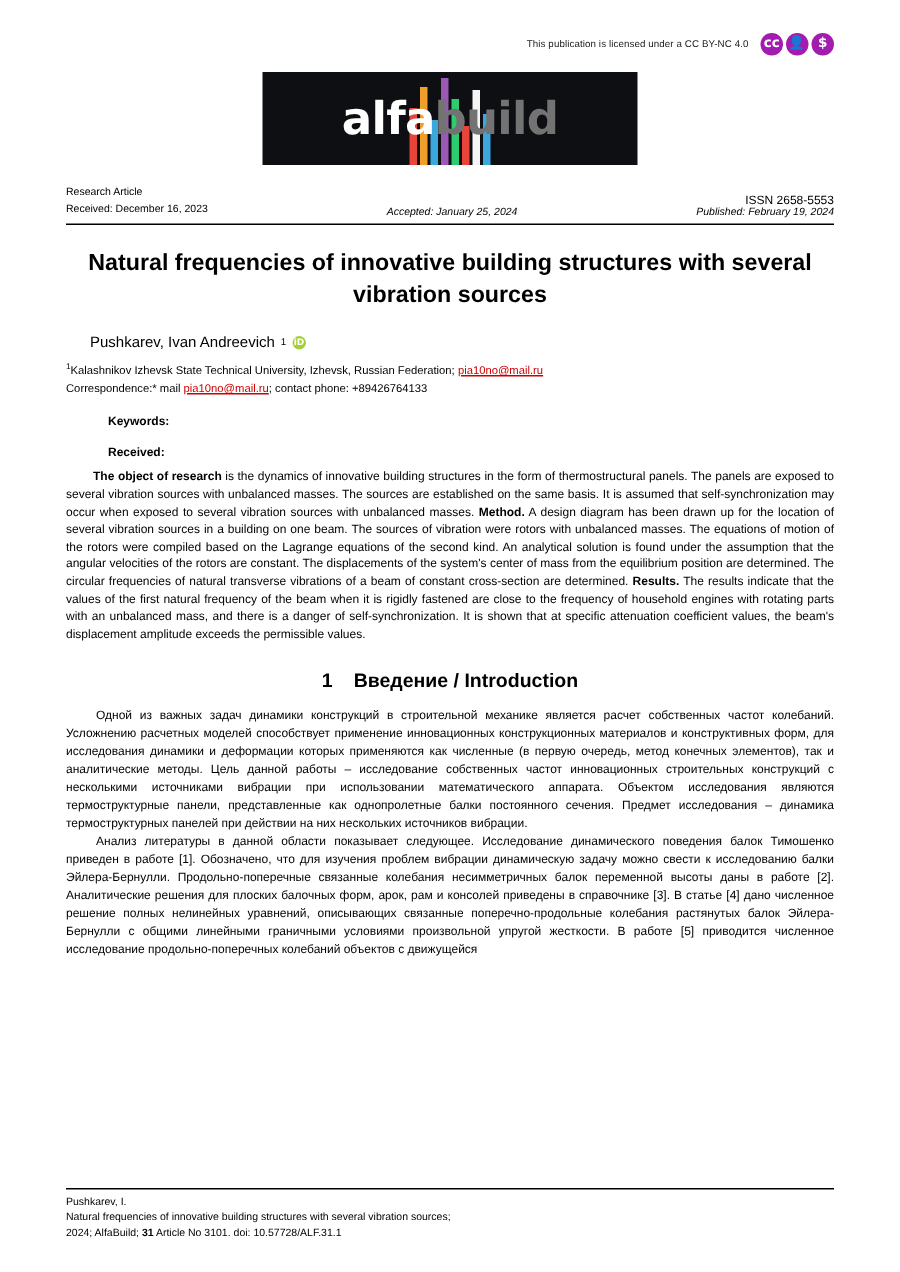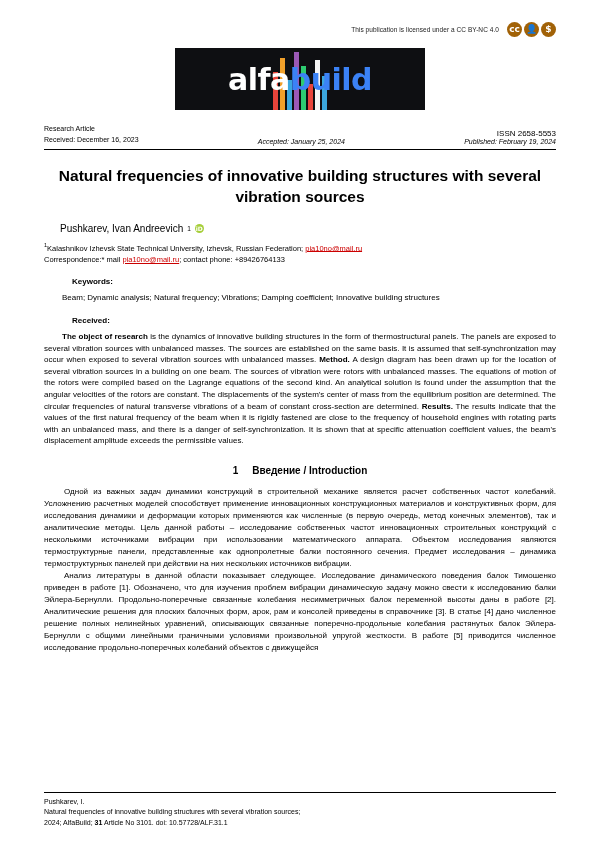--- a/index.html
+++ b/index.html
@@ -37,21 +37,21 @@
     letter-spacing: 0.01em;
   }
   .cc-badges {
     display: flex;
     gap: 2px;
   }
   .cc-badge {
     width: 15px;
     height: 15px;
     border-radius: 50%;
-    background: #a16207;
+    background: #a21caf;
     color: #ffffff;
     font-size: 9px;
     font-weight: bold;
     display: flex;
     align-items: center;
     justify-content: center;
     font-family: "DejaVu Sans", sans-serif;
     line-height: 1;
   }
 
@@ -87,21 +87,21 @@
   }
   .logo-text {
     position: relative;
     z-index: 2;
     font-family: "DejaVu Sans", sans-serif;
     font-size: 30px;
     font-weight: bold;
     color: #ffffff;
     letter-spacing: -0.5px;
   }
-  .logo-text .dim { color: #3b82f6; }
+  .logo-text .dim { color: #737373; }
   .issn { font-size: 8px; text-align: right; }
 
   .meta-grid {
     display: flex;
     justify-content: space-between;
     align-items: flex-end;
     margin-top: 13px;
   }
   .meta-col-left { font-size: 7px; line-height: 1.6; }
   .meta-col-mid { font-size: 7px; font-style: italic; }
@@ -172,21 +172,21 @@
     font-size: 8px;
     margin-top: 6px;
     line-height: 1.45;
     text-align: justify;
     text-indent: 18px;
   }
   .abs-body b { font-weight: bold; }
 
   
   .section-title {
-    font-size: 10px;
+    font-size: 13px;
     font-weight: bold;
     text-align: center;
     margin-top: 18px;
   }
   .section-title .num { margin-right: 14px; }
 
   .body-par {
     font-size: 8px;
     line-height: 1.5;
     text-align: justify;
@@ -261,21 +261,20 @@
       <span class="sup">1</span>
     <span class="orcid">iD</span>
   </div>
 
   <div class="affil">
     <div><span class="sup">1</span><span>Kalashnikov Izhevsk State Technical University, Izhevsk, Russian Federation; </span><a class="link" href="#">pia10no@mail.ru</a></div>
     <div><span>Correspondence:* mail </span><a class="link" href="#">pia10no@mail.ru</a><span>; contact phone: +89426764133</span></div>
   </div>
 
   <div class="sec-head">Keywords:</div>
-  <div class="kw-body">Beam; Dynamic analysis; Natural frequency; Vibrations; Damping coefficient; Innovative building structures</div>
 
   <div class="sec-head">Received:</div>
   <div class="abs-body"><b>The object of research</b><span> is the dynamics of innovative building structures in the form of thermostructural panels. The panels are exposed to several vibration sources with unbalanced masses. The sources are established on the same basis. It is assumed that self-synchronization may occur when exposed to several vibration sources with unbalanced masses. </span><b>Method.</b><span> A design diagram has been drawn up for the location of several vibration sources in a building on one beam. The sources of vibration were rotors with unbalanced masses. The equations of motion of the rotors were compiled based on the Lagrange equations of the second kind. An analytical solution is found under the assumption that the angular velocities of the rotors are constant. The displacements of the system's center of mass from the equilibrium position are determined. The circular frequencies of natural transverse vibrations of a beam of constant cross-section are determined. </span><b>Results.</b><span> The results indicate that the values of the first natural frequency of the beam when it is rigidly fastened are close to the frequency of household engines with rotating parts with an unbalanced mass, and there is a danger of self-synchronization. It is shown that at specific attenuation coefficient values, the beam's displacement amplitude exceeds the permissible values.</span></div>
 
   <div class="section-title"><span class="num">1</span><span>Введение / Introduction</span></div>
 
   <div class="body-par">Одной из важных задач динамики конструкций в строительной механике является расчет собственных частот колебаний. Усложнению расчетных моделей способствует применение инновационных конструкционных материалов и конструктивных форм, для исследования динамики и деформации которых применяются как численные (в первую очередь, метод конечных элементов), так и аналитические методы. Цель данной работы – исследование собственных частот инновационных строительных конструкций с несколькими источниками вибрации при использовании математического аппарата. Объектом исследования являются термоструктурные панели, представленные как однопролетные балки постоянного сечения. Предмет исследования – динамика термоструктурных панелей при действии на них нескольких источников вибрации.</div>
   <div class="body-par">Анализ литературы в данной области показывает следующее. Исследование динамического поведения балок Тимошенко приведен в работе [1]. Обозначено, что для изучения проблем вибрации динамическую задачу можно свести к исследованию балки Эйлера-Бернулли. Продольно-поперечные связанные колебания несимметричных балок переменной высоты даны в работе [2]. Аналитические решения для плоских балочных форм, арок, рам и консолей приведены в справочнике [3]. В статье [4] дано численное решение полных нелинейных уравнений, описывающих связанные поперечно-продольные колебания растянутых балок Эйлера-Бернулли с общими линейными граничными условиями произвольной упругой жесткости. В работе [5] приводится численное исследование продольно-поперечных колебаний объектов с движущейся</div>
 
   <div class="footer">

